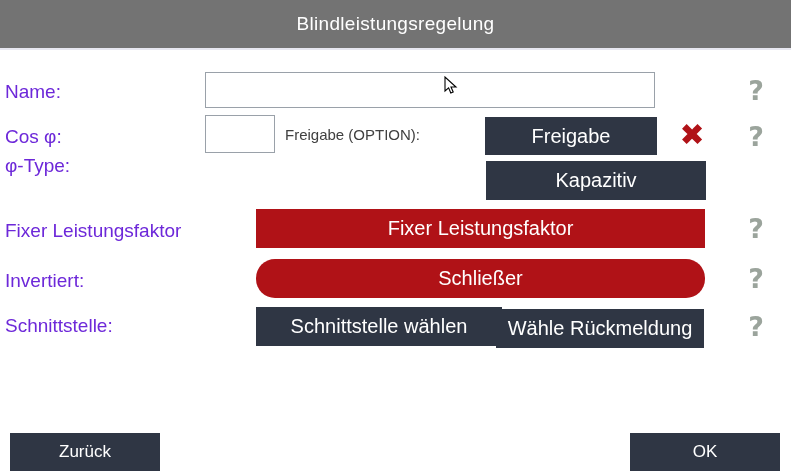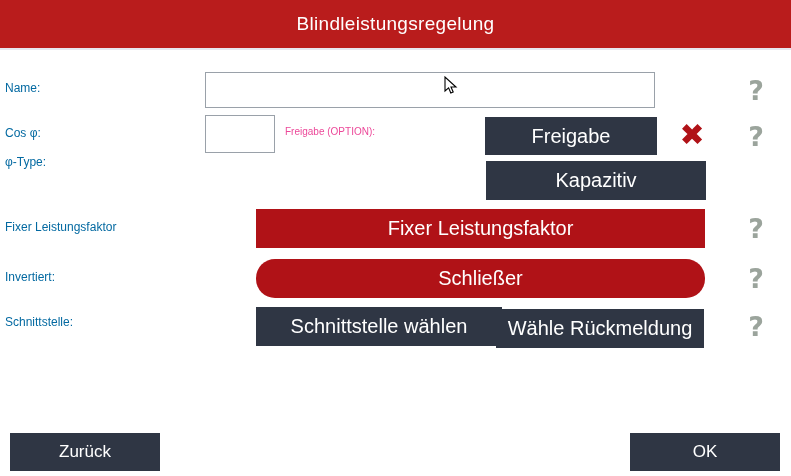--- a/index.html
+++ b/index.html
@@ -1,41 +1,41 @@
 <!DOCTYPE html>
 <html><head>
 <meta charset="utf-8">
 <style>
   html,body{margin:0;padding:0;}
   body{font-family:"Liberation Sans","DejaVu Sans",sans-serif;background:#ffffff;}
   .stage{position:relative;width:791px;height:476px;background:#ffffff;overflow:hidden;}
 
-  .header{position:absolute;left:0;top:0;width:791px;height:48px;background:#b91c1c;
+  .header{position:absolute;left:0;top:0;width:791px;height:48px;background:#737373;
           display:flex;align-items:center;justify-content:center;}
   .header-title{color:#ffffff;font-size:19px;letter-spacing:.3px;}
   .header-underline{position:absolute;left:0;top:48px;width:791px;height:2px;background:#e7e7f0;}
 
-  .lbl{position:absolute;left:5px;color:#0369a1;font-size:12px;}
+  .lbl{position:absolute;left:5px;color:#6d28d9;font-size:19px;}
 
   .txtinput{position:absolute;background:#ffffff;border:1px solid #9aa1a9;box-sizing:border-box;
             font-size:15px;color:#3b4252;padding:0 8px;outline:none;}
 
   .btn{position:absolute;display:flex;align-items:center;justify-content:center;
        font-size:20px;box-sizing:border-box;cursor:pointer;border:none;}
   .btn-navy{background:#2f3644;color:#ffffff;}
   .btn-red{background:#b01217;color:#ffffff;}
   .btn-gray{background:#adb2af;color:#cdd2cf;}
 
   .help{position:absolute;left:744px;width:24px;text-align:center;color:#9ba49c;
         font-size:27px;font-weight:bold;font-family:"DejaVu Sans",sans-serif;line-height:1;}
 
   .xmark{position:absolute;left:675px;top:118px;width:34px;height:34px;color:#b01217;
          font-size:30px;font-weight:bold;display:flex;align-items:center;justify-content:center;line-height:1;}
 
-  .option-label{position:absolute;color:#ec4899;font-size:10px;}
+  .option-label{position:absolute;color:#404040;font-size:15px;}
 
   .cursor{position:absolute;left:443px;top:76px;width:16px;height:20px;pointer-events:none;}
 </style>
 </head>
 <body>
 
 <div class="stage">
 
   <div class="header">
     <div class="header-title">Blindleistungsregelung</div>

